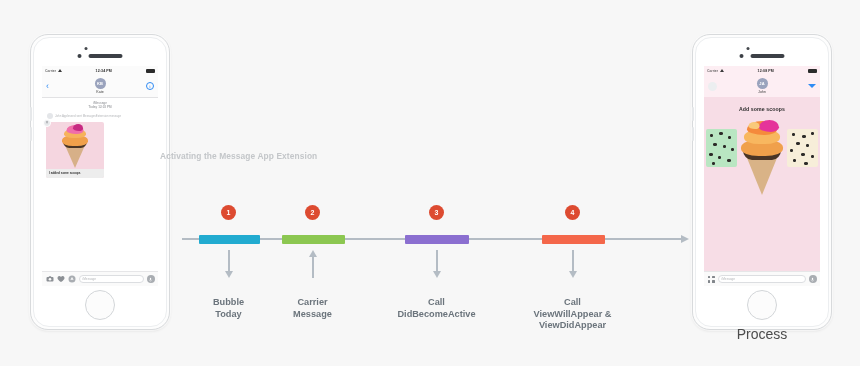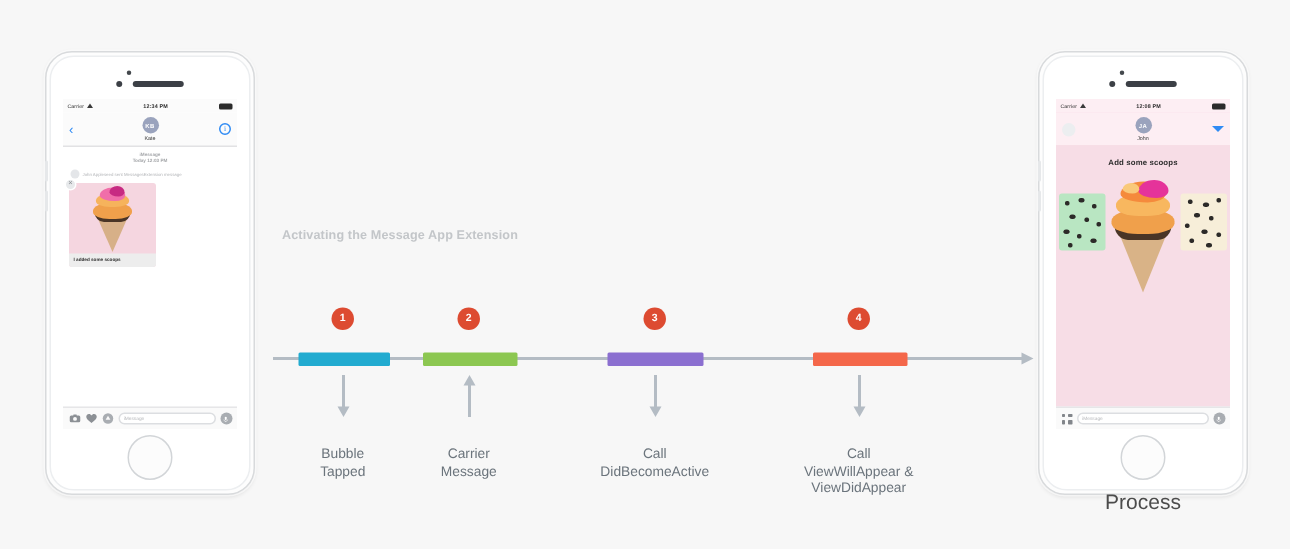--- a/index.html
+++ b/index.html
@@ -414,21 +414,21 @@
     position: absolute;
     width: 0; height: 0;
     border-left: 4px solid transparent;
     border-right: 4px solid transparent;
     border-bottom: 7px solid #b4bcc4;
   }
   .step-label {
     position: absolute;
     text-align: center;
     font-size: 9.2px;
-    font-weight: normal;
+    font-weight: bold;
     color: #6b747c;
     line-height: 1.25;
     white-space: nowrap;
     transform: translateX(-50%);
   }
   .expanded-label {
     position: absolute;
     font-size: 14px;
     color: #4c4c4c;
     text-align: center;
@@ -625,32 +625,32 @@
         </div>
       </div>
     </div>
 
     <div class="home-btn" style="bottom:6px;"></div>
   </div>
 </div>
 
 <div class="expanded-label" style="left:762px; top:326px;">Process</div>
 
-<div class="timeline-caption" style="left:188px; top:151px;">Activating the Message App Extension</div>
+<div class="timeline-caption" style="left:160px; top:151px;">Activating the Message App Extension</div>
 
 <div class="axis" style="left:182px; top:238px; width:500px;"></div>
 <div class="axis-head" style="left:681px; top:234.5px;"></div>
 
 <div class="seg" style="left:199px; top:234.5px; width:61px; background:#22abd0;"></div>
 <div class="marker" style="left:221px; top:205px; background:#dd4b31;">1</div>
 <div class="tick-line" style="left:227.5px; top:250px; height:22px;"></div>
 <div class="tick-head-down" style="left:224.5px; top:271px;"></div>
 <div class="step-label" style="left:228.5px; top:297px;">
   <div>Bubble</div>
-  <div>Tapped</div>
+  <div>Today</div>
 </div>
 
 <div class="seg" style="left:282px; top:234.5px; width:63px; background:#8cc751;"></div>
 <div class="marker" style="left:305px; top:205px; background:#dd4b31;">2</div>
 <div class="tick-head-up" style="left:308.5px; top:250px;"></div>
 <div class="tick-line" style="left:311.5px; top:256px; height:22px;"></div>
 <div class="step-label" style="left:312.5px; top:297px;">
   <div>Carrier</div>
   <div>Message</div>
 </div>

